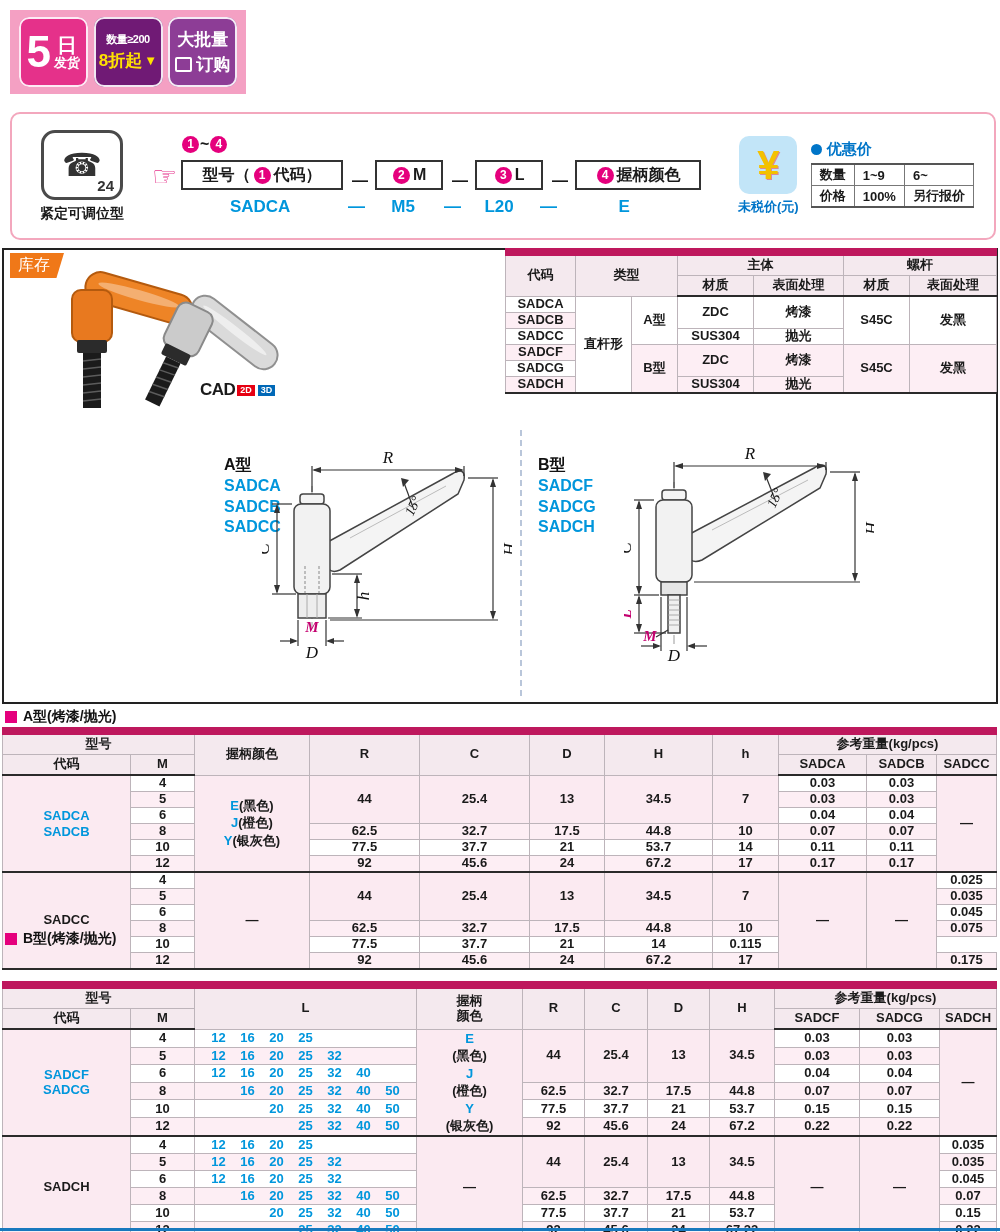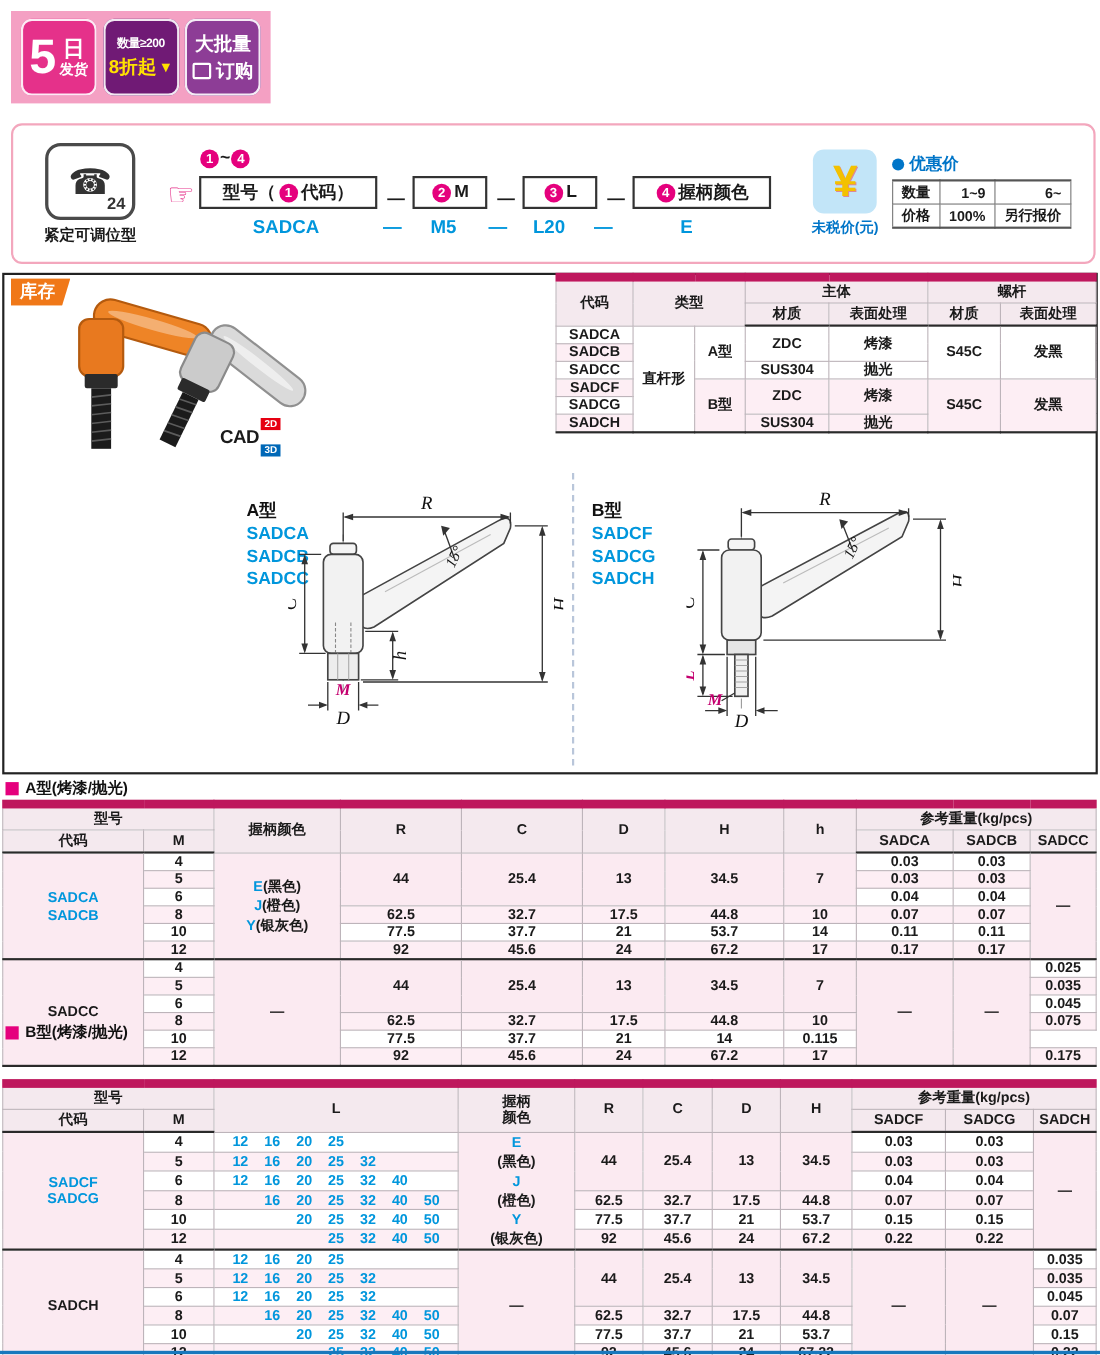--- a/index.html
+++ b/index.html
@@ -51,30 +51,30 @@
   .ex{text-align:center}
   .price-area{width:246px;flex:none;display:flex;align-items:flex-start;gap:12px;padding-right:10px}
   .yen-wrap{display:flex;flex-direction:column;align-items:center;gap:4px}
   .yen-box{width:58px;height:58px;background:#c2e5f8;border-radius:10px;display:flex;align-items:center;justify-content:center}
   .yen{font-size:40px;font-weight:bold;color:#f3c100;text-shadow:1px 1px 0 #d89}
   .untaxed{color:#0075c8;font-weight:bold;font-size:13px;white-space:nowrap}
   .disc{display:flex;flex-direction:column;margin-top:4px}
   .disc-title{color:#0075c8;font-weight:bold;font-size:15px;display:flex;align-items:center;gap:5px}
   .disc-dot{width:11px;height:11px;border-radius:50%;background:#0075c8}
   .disc-table{margin-top:4px;border-collapse:collapse;font-size:13px;font-weight:bold;border-top:2px solid #555;border-bottom:2px solid #555}
-  .disc-table td{border:1px solid #777;padding:1px 8px;text-align:right;white-space:nowrap}
+  .disc-table td{border:1px solid #777;padding:1px 8px;text-align:left;white-space:nowrap}
 
   
   .bigbox{position:absolute;left:2px;top:248px;width:992px;height:452px;border:2px solid #222}
-  .stock{position:absolute;left:6px;top:3px;background:#f07818;color:#fff;font-weight:bold;font-size:16px;
+  .stock{position:absolute;left:6px;top:3px;background:#f07818;color:#fff;font-weight:normal;font-size:16px;
          padding:2px 14px 2px 8px;clip-path:polygon(0 0,100% 0,86% 100%,0 100%)}
   .photo-svg{position:absolute;left:16px;top:10px}
   .cadge{position:absolute;left:196px;top:130px;display:flex;align-items:center;gap:2px;cursor:pointer}
   .cad-text{font-weight:bold;font-size:17px;letter-spacing:-.5px}
-  .cad-col{display:flex;flex-direction:column;gap:13px}
+  .cad-col{display:flex;flex-direction:row;gap:3px}
   .cad2{background:#e60012;color:#fff;font-size:9px;font-weight:bold;padding:0 3px;line-height:11px}
   .cad3{background:#0068b7;color:#fff;font-size:9px;font-weight:bold;padding:0 3px;line-height:11px}
   .dash-sep{position:absolute;left:516px;top:180px;height:266px;border-left:2px dashed #b9c6da}
 
   
   .gridtbl{border-collapse:collapse;table-layout:fixed;position:absolute}
   .gridtbl td{border:1px solid #bdb4ba;text-align:center;vertical-align:middle;font-size:13px;font-weight:bold;
               color:#1a1a1a;height:15px;padding:0;line-height:1.12;overflow:hidden}
   .gridtbl{border-top:8px solid #be185d;border-bottom:2px solid #2a2a2a}
   .gridtbl thead tr:last-child td{border-bottom:2px solid #2a2a2a}

